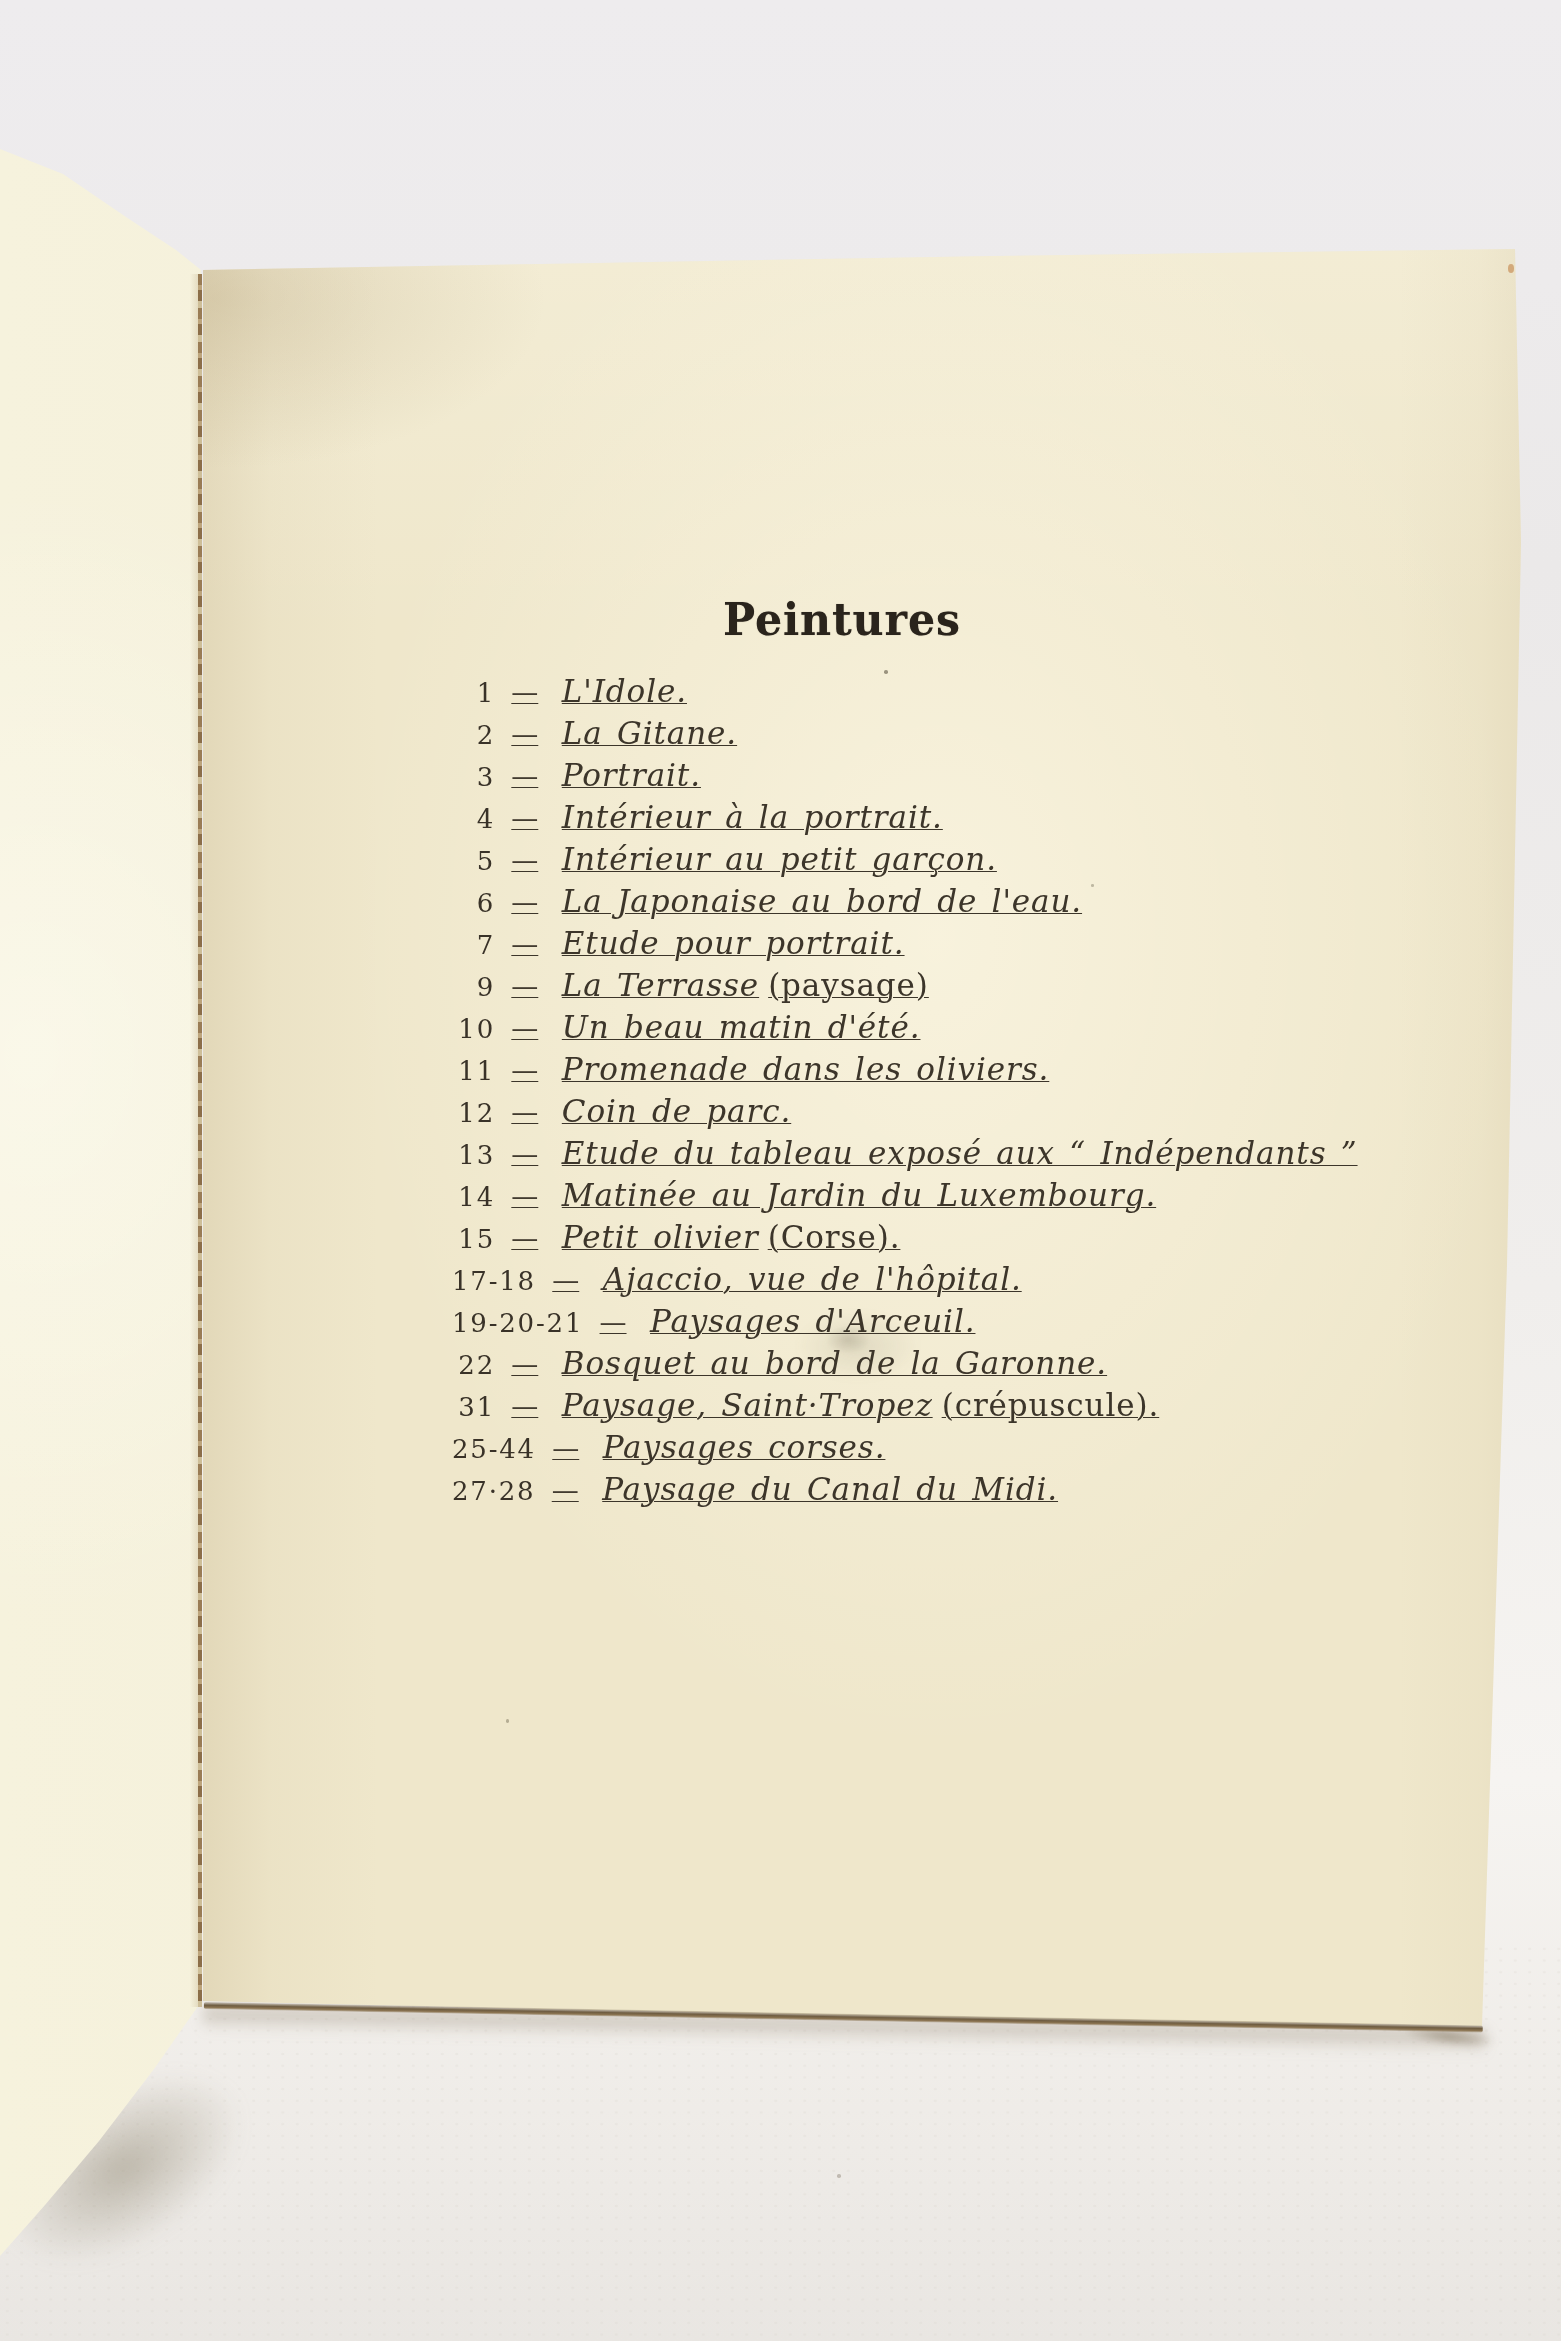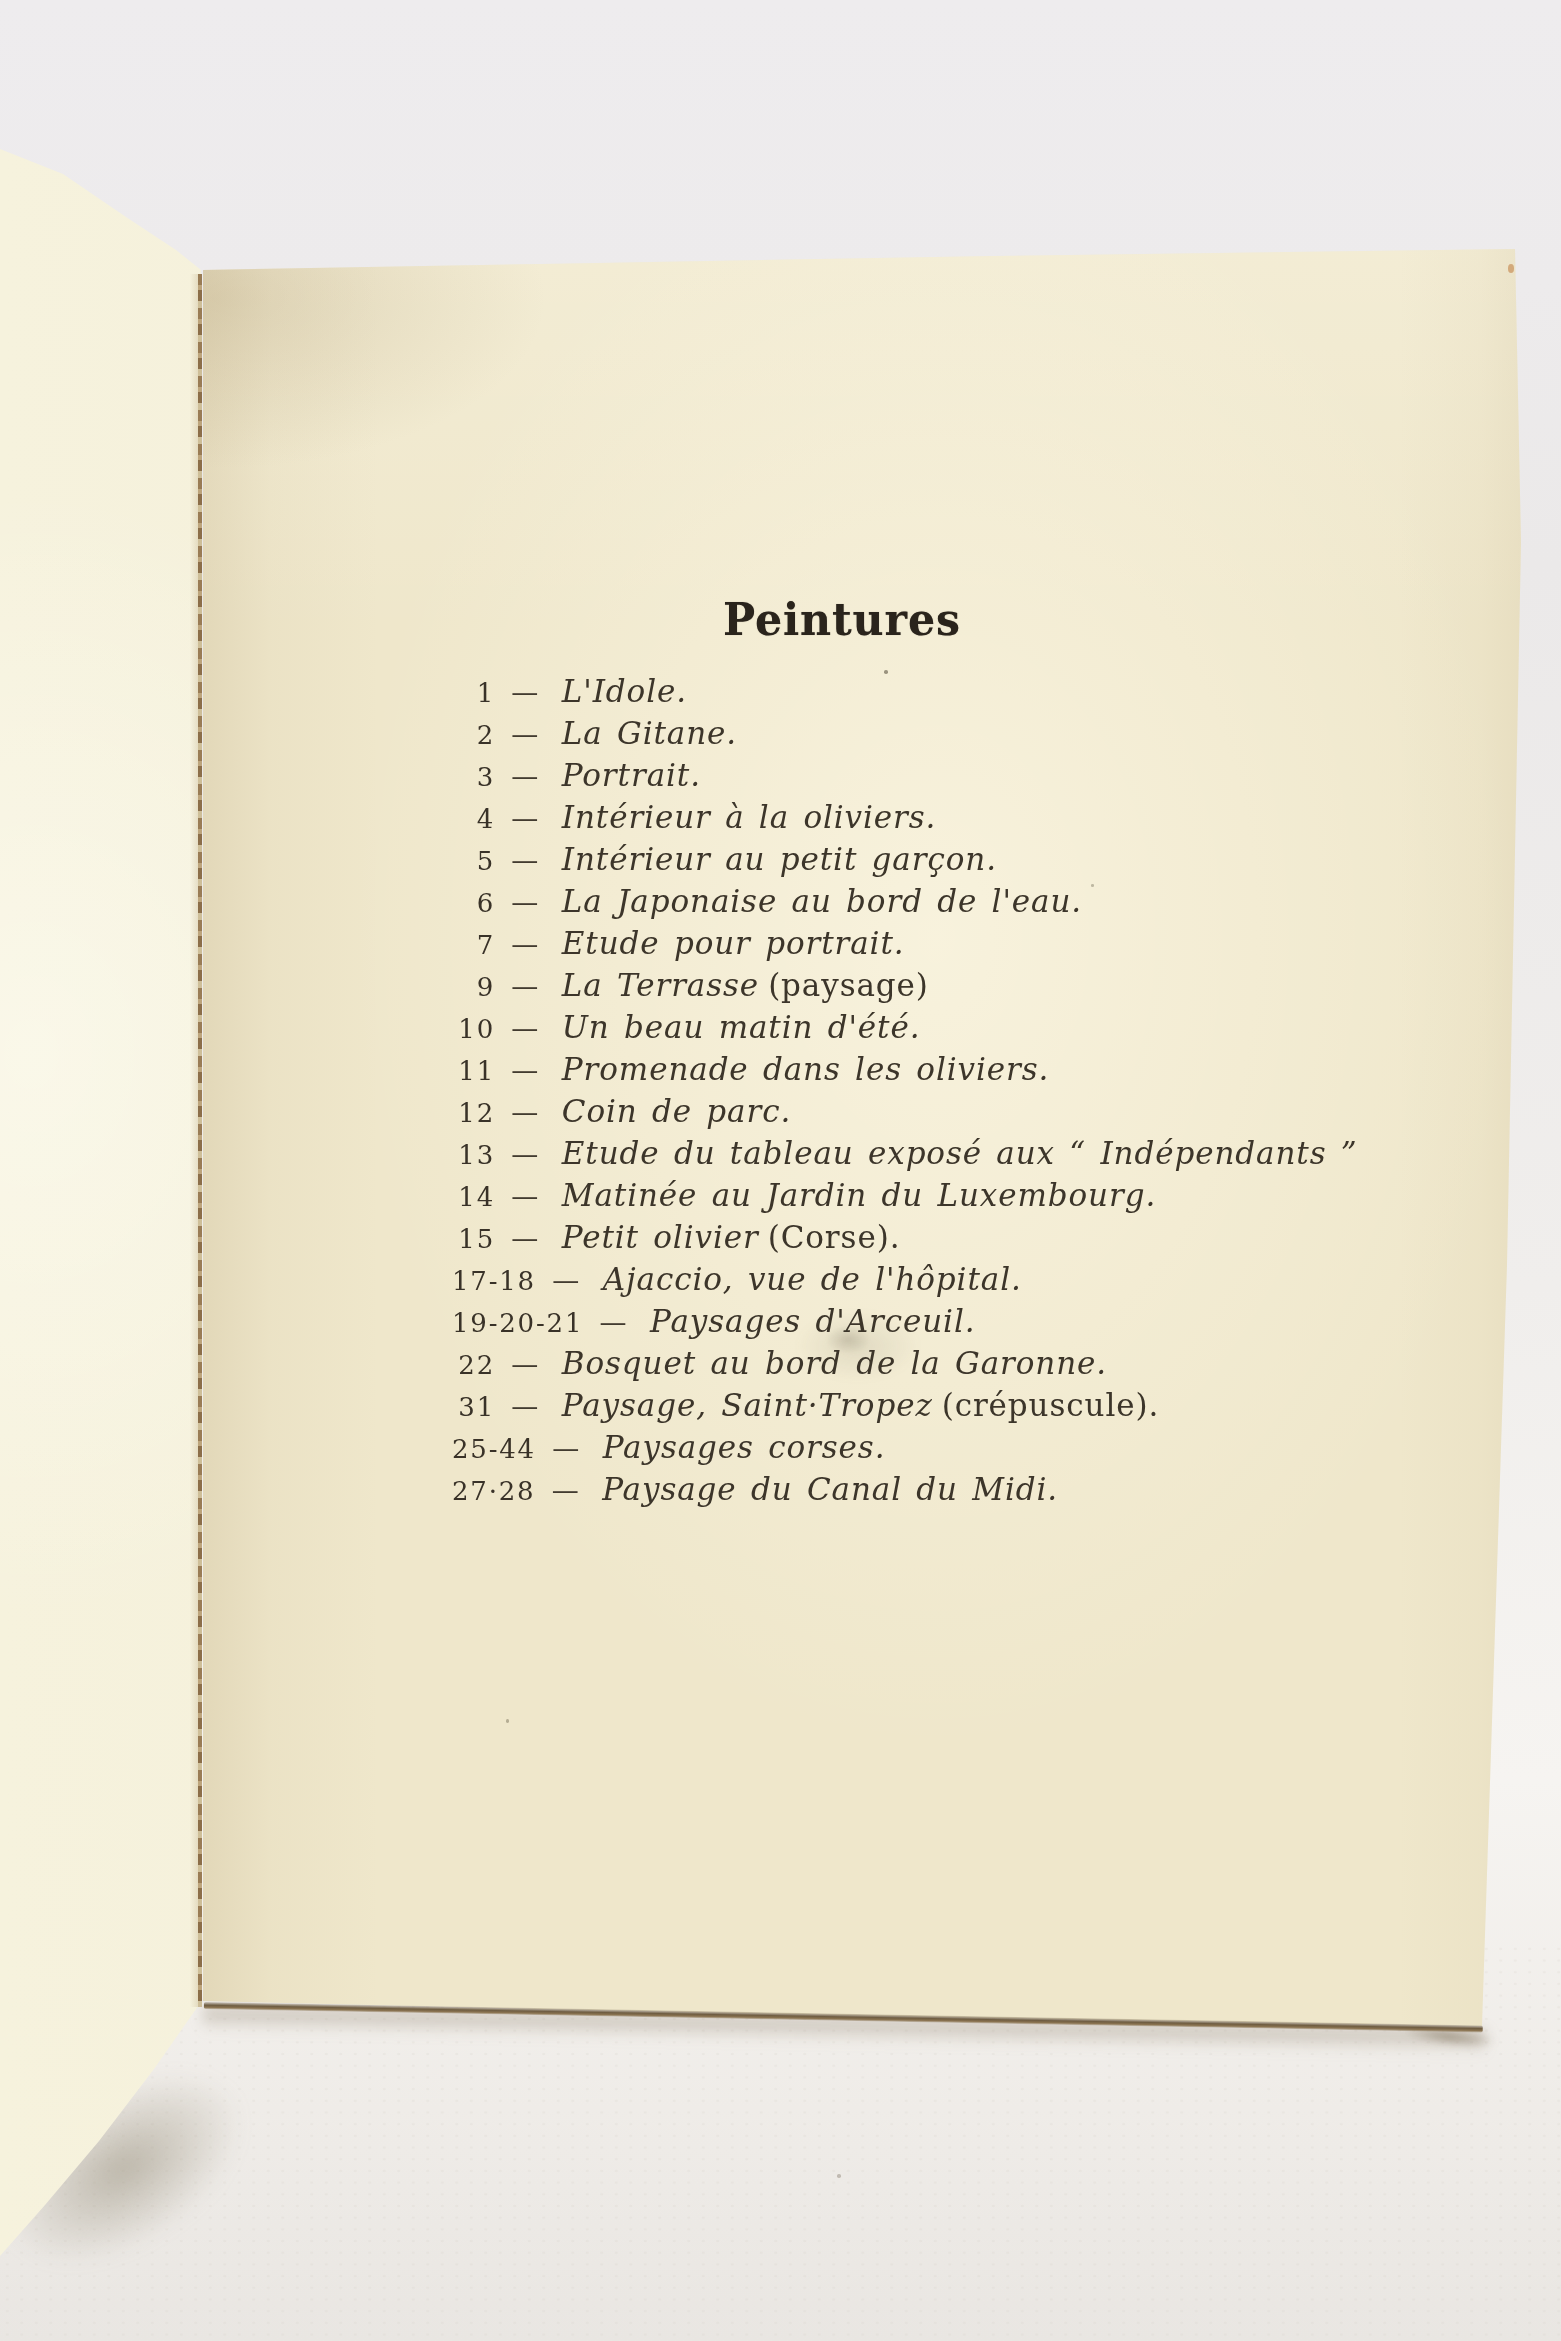--- a/index.html
+++ b/index.html
@@ -98,21 +98,21 @@
   
   .content{position:absolute;left:0;top:0;width:1561px;height:2342px;}
   .page-title{
     position:absolute;left:842px;top:593px;margin:0;
     transform:translateX(-50%) scaleX(.95);
     font-size:45px;font-weight:bold;letter-spacing:0.9px;
     color:#2a241c;white-space:nowrap;
     text-shadow:0 0 0.9px rgba(42,36,28,.4);
   }
   .catalog-list{position:absolute;left:452px;top:670px;}
-  .row{height:42px;line-height:42px;white-space:nowrap;color:#3c352a;}
+  .row{height:42px;line-height:42px;white-space:nowrap;color:#3c352a;text-decoration:underline;}
   .num{
     display:inline-block;min-width:43px;text-align:right;
     font-size:26px;letter-spacing:1.8px;color:#393228;
   }
   .dash{font-size:27px;margin-left:16.3px;color:#423b2f;}
   .txt{font-size:31px;margin-left:23.5px;letter-spacing:0.9px;word-spacing:3.6px;}
   .it{font-style:italic;}
   .rom{font-style:normal;margin-left:9px;}
 </style>
 </head>
@@ -150,21 +150,21 @@
 
   <div class="row">
     <span class="num">2</span><span class="dash">—</span><span class="txt"><span class="it">La Gitane.</span></span>
   </div>
 
   <div class="row">
     <span class="num">3</span><span class="dash">—</span><span class="txt"><span class="it">Portrait.</span></span>
   </div>
 
   <div class="row">
-    <span class="num">4</span><span class="dash">—</span><span class="txt"><span class="it">Intérieur à la oliviers.</span></span>
+    <span class="num">4</span><span class="dash">—</span><span class="txt"><span class="it">Intérieur à la portrait.</span></span>
   </div>
 
   <div class="row">
     <span class="num">5</span><span class="dash">—</span><span class="txt"><span class="it">Intérieur au petit garçon.</span></span>
   </div>
 
   <div class="row">
     <span class="num">6</span><span class="dash">—</span><span class="txt"><span class="it">La Japonaise au bord de l'eau.</span></span>
   </div>
 

